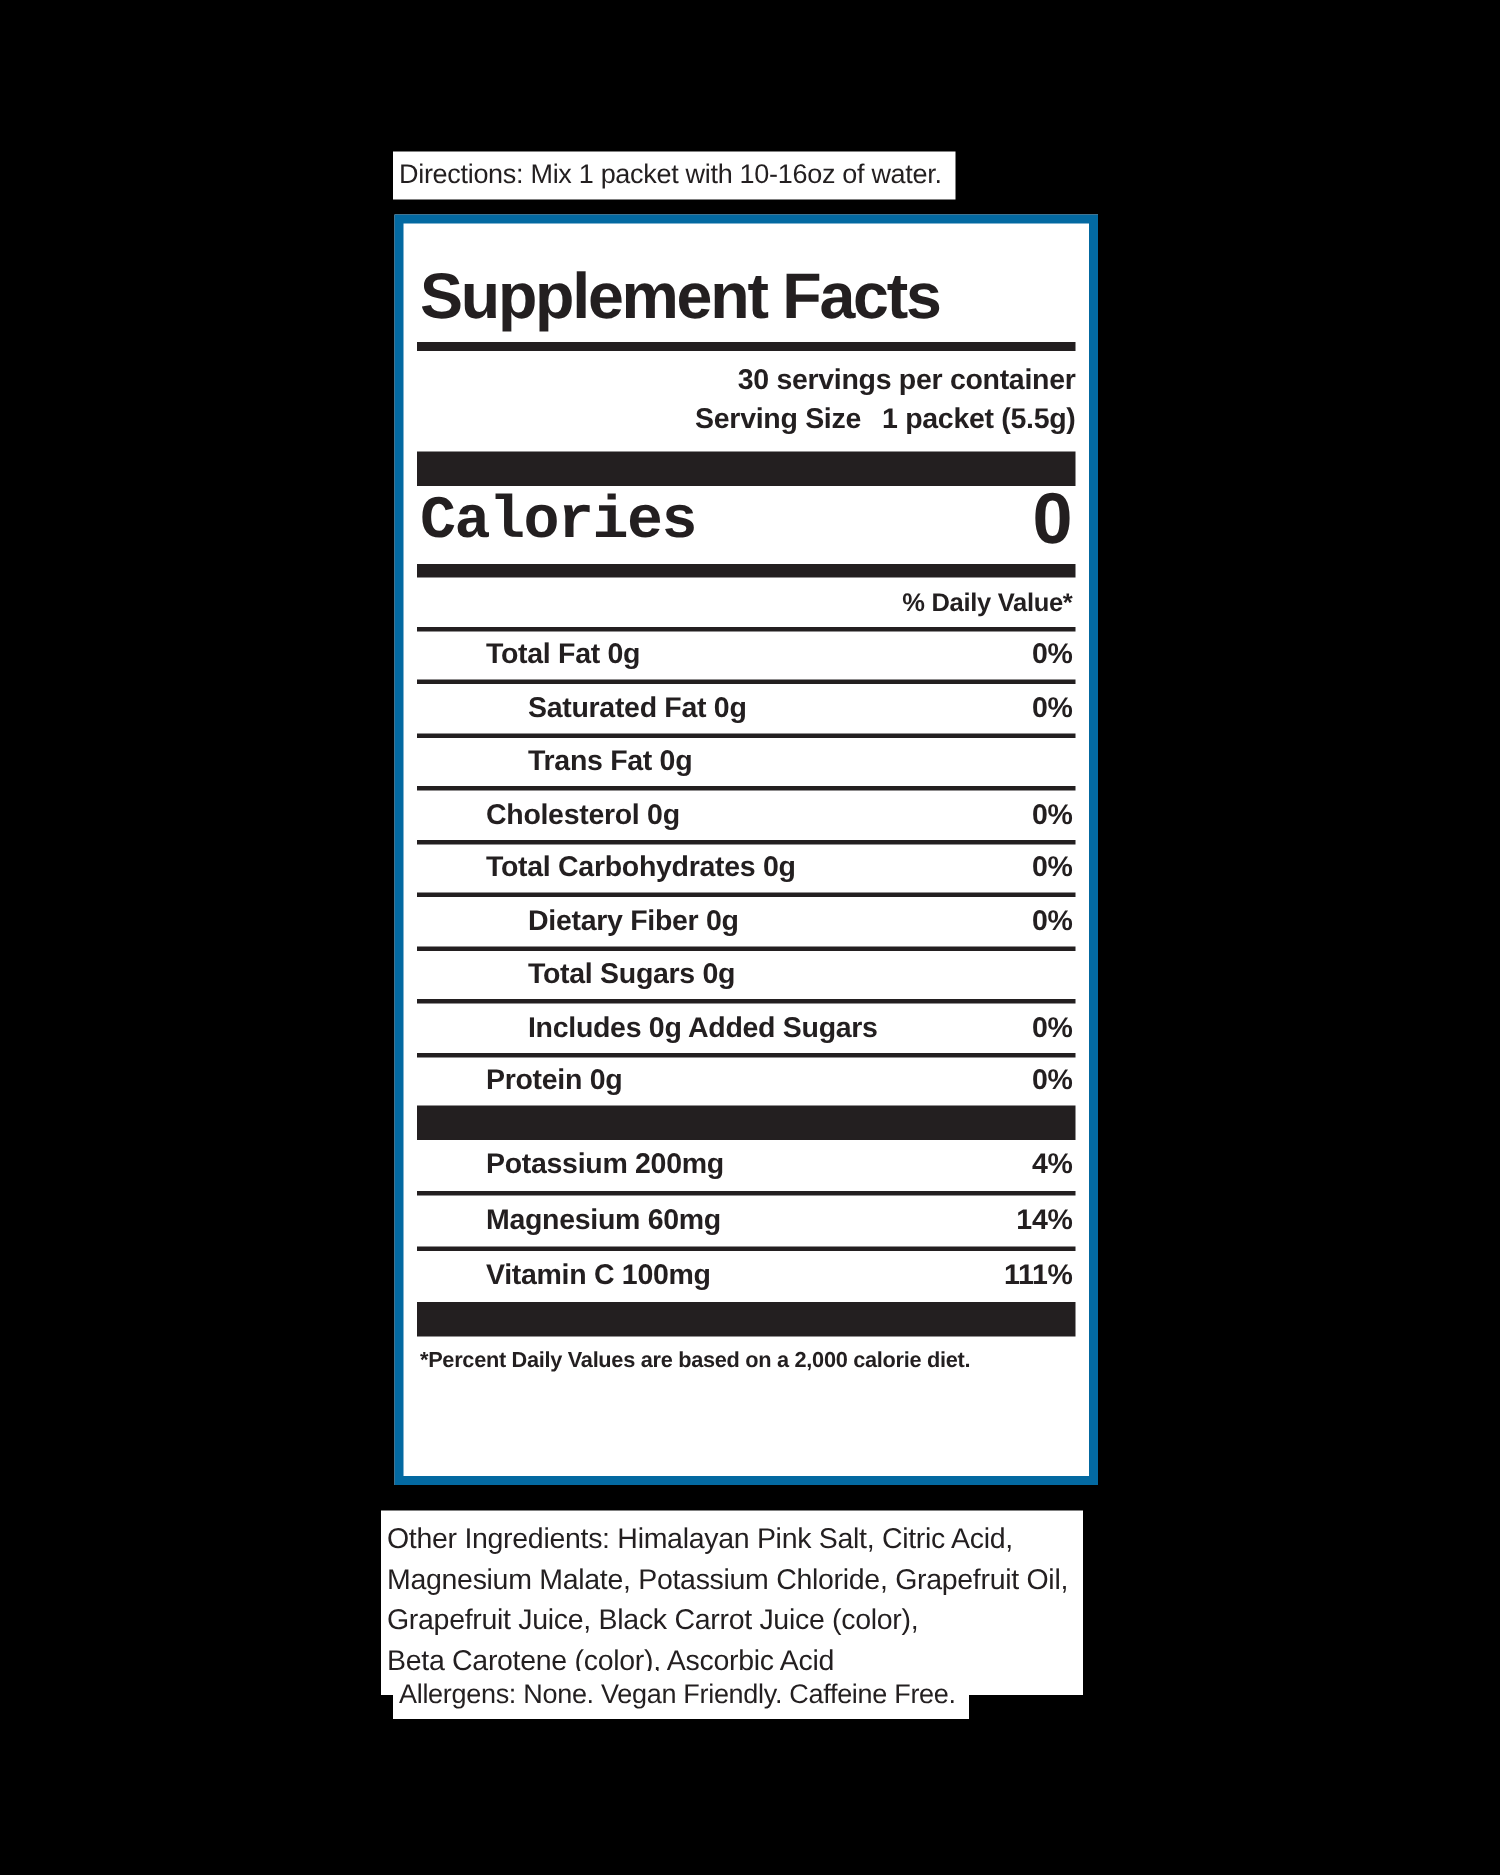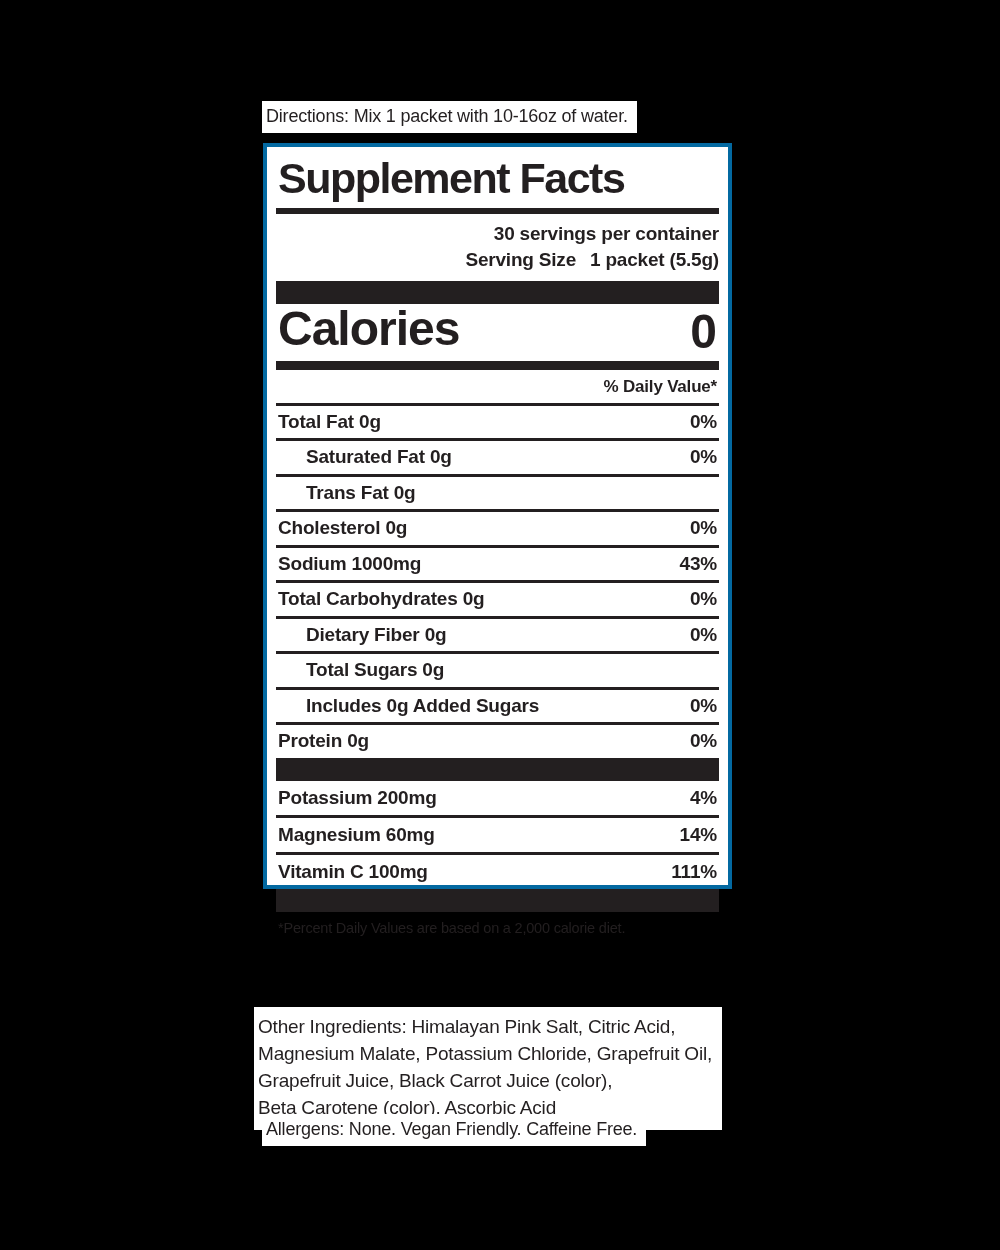--- a/index.html
+++ b/index.html
@@ -12,24 +12,24 @@
   .strip{
     position:absolute;background:#ffffff;color:#231f20;
     font-weight:normal;
   }
   #directions-strip{
     left:262px;top:101px;padding:5px 9px 6px 4px;
     font-size:18px;letter-spacing:-0.2px;white-space:nowrap;
   }
   
   #panel{
-    position:absolute;left:263px;top:143px;width:469px;height:746px;
+    position:absolute;left:263px;top:143px;width:469px;height:847px;
     box-sizing:border-box;background:#ffffff;
-    border:4px solid #0369a1;
-    padding:0 9px;
+    border:6px solid #0369a1;
+    padding:18px 9px;
   }
   #panel-title{
     font-size:43px;font-weight:800;letter-spacing:-1.5px;
     line-height:1.0;padding:10px 0 8px 2px;white-space:nowrap;
   }
   .thick-rule{border-top:6px solid #231f20;}
   #servings-block{
     font-size:19px;font-weight:bold;letter-spacing:-0.2px;
     padding:7px 0 9px 2px;line-height:1.35;text-align:right;
   }
@@ -37,38 +37,38 @@
   .bar{background:#231f20;height:23px;}
   .bar-medium{background:#231f20;height:9px;}
   #amount-per-serving{
     font-size:17px;font-weight:bold;letter-spacing:-0.2px;
     padding:8px 0 0 2px;
   }
   #calories-row{
     display:flex;justify-content:space-between;align-items:flex-end;
     padding:0 2px 6px 2px;
   }
-  #calories-label{font-size:48px;font-weight:800;letter-spacing:-1px;line-height:1.05;}
+  #calories-label{font-size:40px;font-weight:800;letter-spacing:-1px;line-height:1.05;font-family:Liberation Mono, monospace;}
   #calories-value{font-size:48px;font-weight:800;line-height:0.95;}
   #dv-header{
     text-align:right;font-size:17px;font-weight:bold;
     padding:7px 2px 6px 0;letter-spacing:-0.2px;
   }
   .nrow{
     display:flex;justify-content:space-between;align-items:center;
     border-top:3px solid #231f20;
     min-height:32.5px;font-size:19px;font-weight:bold;
     letter-spacing:-0.2px;padding:0 2px;
   }
-  .nrow .lbl{white-space:nowrap;}
+  .nrow .lbl{white-space:nowrap;margin-left:44px;}
   .nrow.indent .lbl{padding-left:28px;}
   .nrow.no-top{border-top:none;}
   .mrow{min-height:34px;gap:36px;}
   #footnote{
-    font-size:14.5px;font-weight:normal;letter-spacing:-0.2px;
+    font-size:14.5px;font-weight:bold;letter-spacing:-0.2px;
     padding:8px 0 8px 2px;
   }
   
   #ingredients-block{
     left:254px;top:1007px;padding:7px 10px 8px 4px;
     font-size:19px;letter-spacing:-0.2px;line-height:1.42;
     white-space:pre-line;
   }
   #allergens-strip{
     left:262px;top:1114px;padding:5px 9px 6px 4px;
@@ -116,24 +116,20 @@
       </div>
       <div class="nrow indent">
         <span class="lbl">Trans Fat 0g</span>
         <span class="dv"></span>
       </div>
       <div class="nrow">
         <span class="lbl">Cholesterol 0g</span>
         <span class="dv">0%</span>
       </div>
       <div class="nrow">
-        <span class="lbl">Sodium 1000mg</span>
-        <span class="dv">43%</span>
-      </div>
-      <div class="nrow">
         <span class="lbl">Total Carbohydrates 0g</span>
         <span class="dv">0%</span>
       </div>
       <div class="nrow indent">
         <span class="lbl">Dietary Fiber 0g</span>
         <span class="dv">0%</span>
       </div>
       <div class="nrow indent">
         <span class="lbl">Total Sugars 0g</span>
         <span class="dv"></span>

